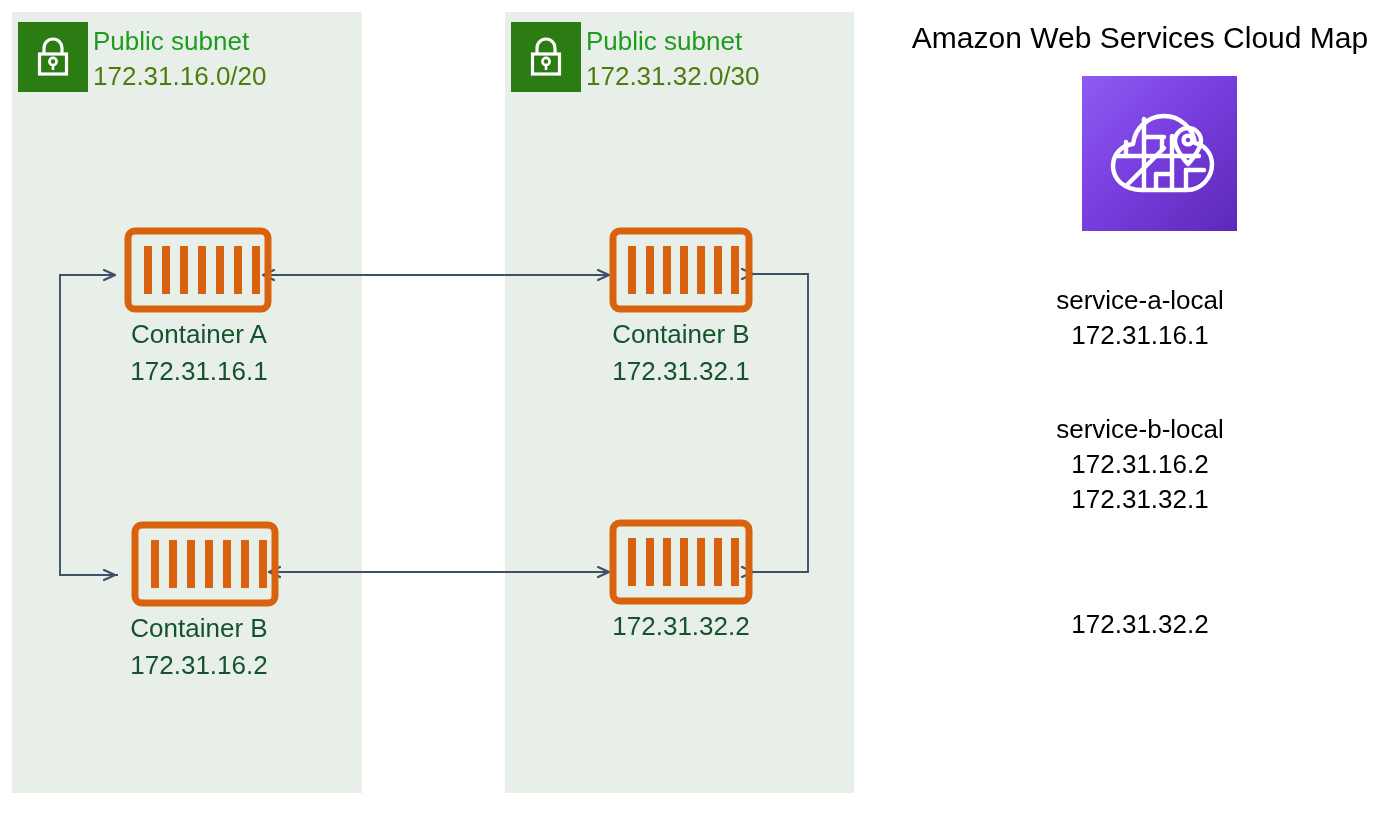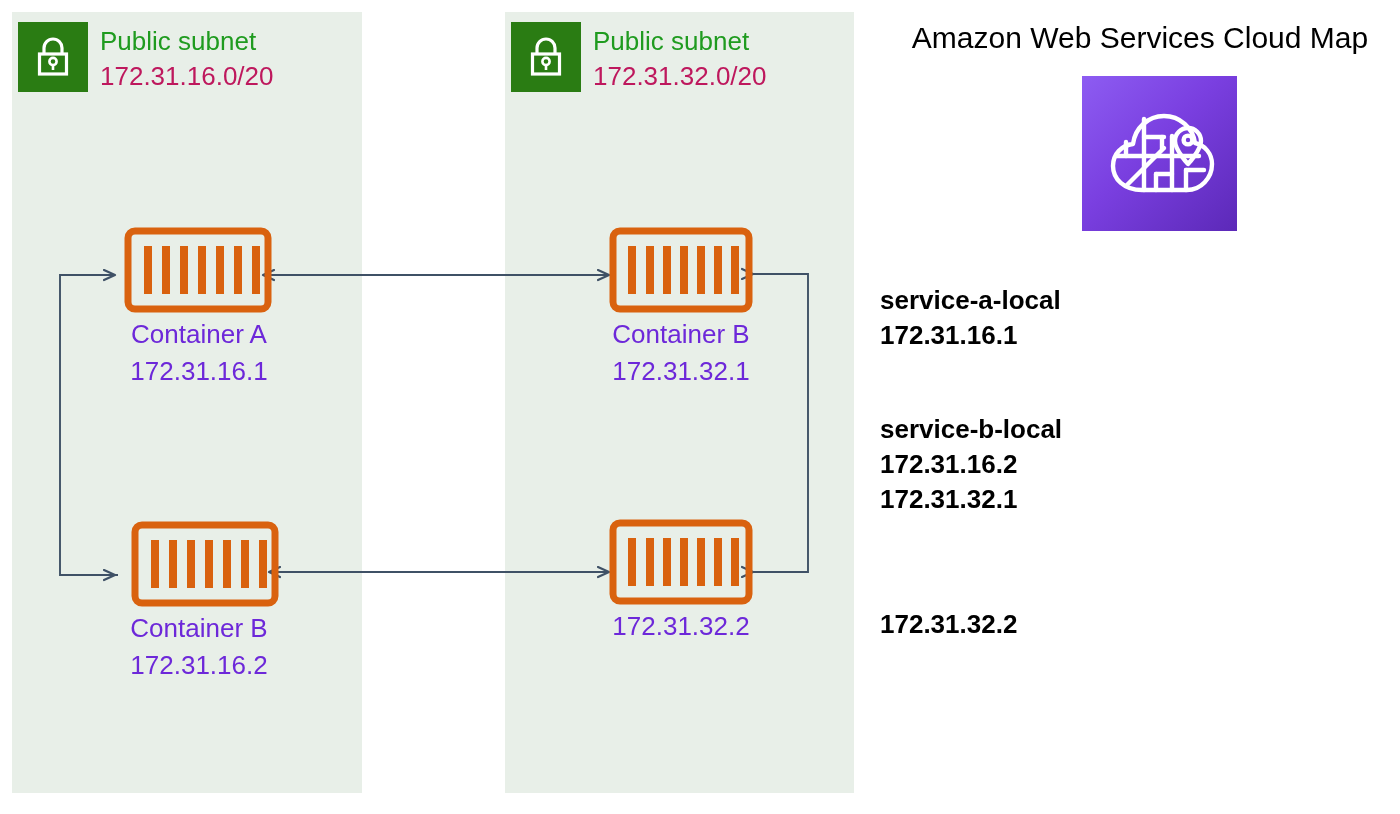--- a/index.html
+++ b/index.html
@@ -22,33 +22,33 @@
   .subnet-header {
     position: absolute; left: 6px; top: 10px;
     display: flex; align-items: flex-start;
   }
   .lock-badge {
     width: 70px; height: 70px;
     background: #2a7c13;
     display: flex; align-items: center; justify-content: center;
     flex: none;
   }
-  .subnet-caption { margin-left: 12px; padding-top: 2px; }
+  .subnet-caption { margin-left: 5px; padding-top: 2px; }
   .subnet-title {
     font-size: 26px; color: #1f9b1f; line-height: 34px; white-space: nowrap;
   }
   .subnet-cidr {
-    font-size: 26px; color: #be185d; line-height: 36px; white-space: nowrap;
+    font-size: 26px; color: #4d7c0f; line-height: 36px; white-space: nowrap;
   }
 
   
   .container-node { position: absolute; }
   .container-icon { display: block; }
   .node-label {
-    text-align: center; font-size: 26px; color: #6d28d9;
+    text-align: center; font-size: 26px; color: #14532d;
     line-height: 33px; white-space: nowrap; margin-top: 4px;
   }
 
   #node-a { left: 104px;  top: 226px; width: 190px; }
   #node-b-left { left: 104px;  top: 520px; width: 190px; }
   #node-b-right { left: 592px; top: 226px; width: 178px; }
   #node-c { left: 592px; top: 518px; width: 178px; }
 
   
   #connectors { position: absolute; left: 0; top: 0; width: 1400px; height: 814px; }
@@ -59,21 +59,21 @@
     position: absolute; left: 0; top: 18px; width: 520px;
     text-align: center; font-size: 30px; color: #000; line-height: 40px;
   }
   #cloudmap-icon {
     position: absolute; left: 202px; top: 76px;
     width: 155px; height: 155px;
     background: linear-gradient(135deg, #8d5cf2 0%, #7a3fe0 45%, #5c29b8 100%);
     display: flex; align-items: center; justify-content: center;
   }
   .service-block {
-    position: absolute; left: 0; width: 520px; text-align: left; font-weight: bold;
+    position: absolute; left: 0; width: 520px; text-align: center;
   }
   .service-name { font-size: 26px; color: #000; line-height: 35px; }
   .service-ip   { font-size: 26px; color: #000; line-height: 35px; }
   #service-a { top: 283px; }
   #service-b { top: 412px; }
   #service-c { top: 607px; }
 </style>
 </head>
 <body>
 
@@ -101,21 +101,21 @@
       <div class="lock-badge">
         <svg width="40" height="44" viewBox="0 0 40 44" aria-hidden="true">
           <path d="M11 19 V13 a9 9 0 0 1 18 0 V19" fill="none" stroke="#ffffff" stroke-width="3.2"></path>
           <rect x="6.5" y="19" width="27" height="20" fill="none" stroke="#ffffff" stroke-width="3.2"></rect>
           <circle cx="20" cy="26.5" r="3.6" fill="none" stroke="#ffffff" stroke-width="2.6"></circle>
           <line x1="20" y1="29.5" x2="20" y2="35" stroke="#ffffff" stroke-width="2.6"></line>
         </svg>
       </div>
       <div class="subnet-caption">
         <div class="subnet-title">Public subnet</div>
-        <div class="subnet-cidr">172.31.32.0/20</div>
+        <div class="subnet-cidr">172.31.32.0/30</div>
       </div>
     </div>
   </div>
 
   <svg id="connectors" aria-hidden="true">
     <defs>
       <marker id="arrow-r" markerWidth="14" markerHeight="14" refX="11" refY="6" orient="auto" markerUnits="userSpaceOnUse">
         <path d="M1,1 L12,6 L1,11" fill="none" stroke="#3f5166" stroke-width="2.2" stroke-linecap="round" stroke-linejoin="round"></path>
       </marker>
       <marker id="arrow-l" markerWidth="14" markerHeight="14" refX="3" refY="6" orient="auto" markerUnits="userSpaceOnUse">

